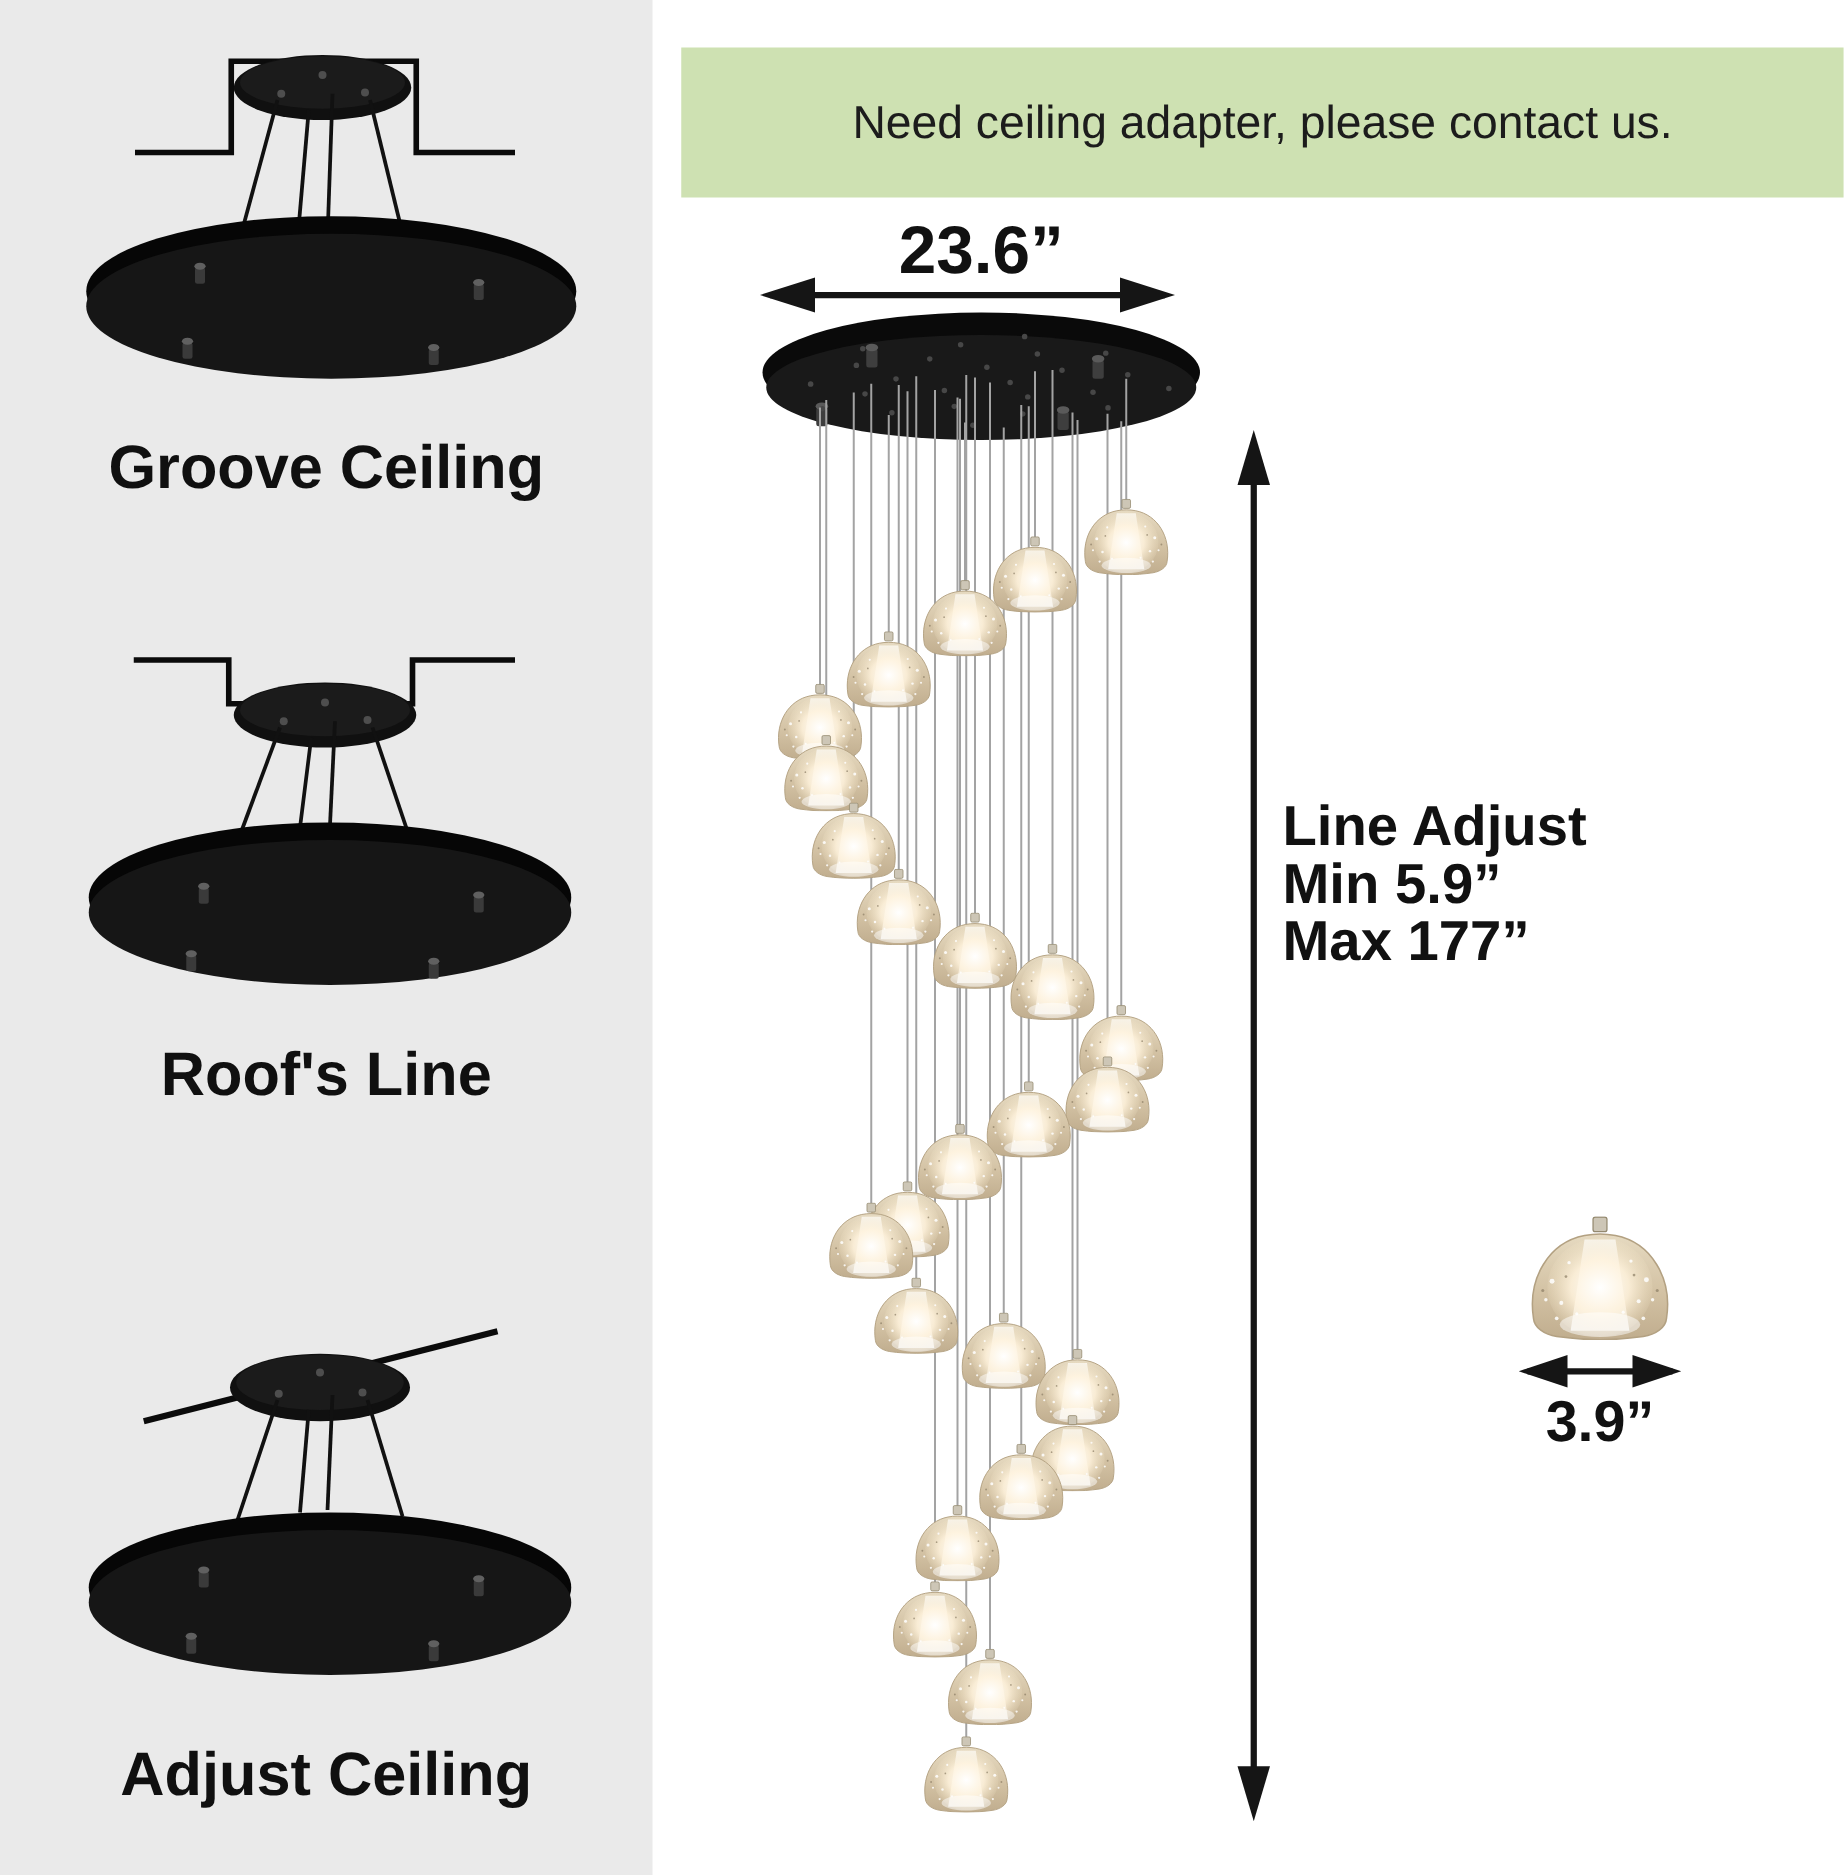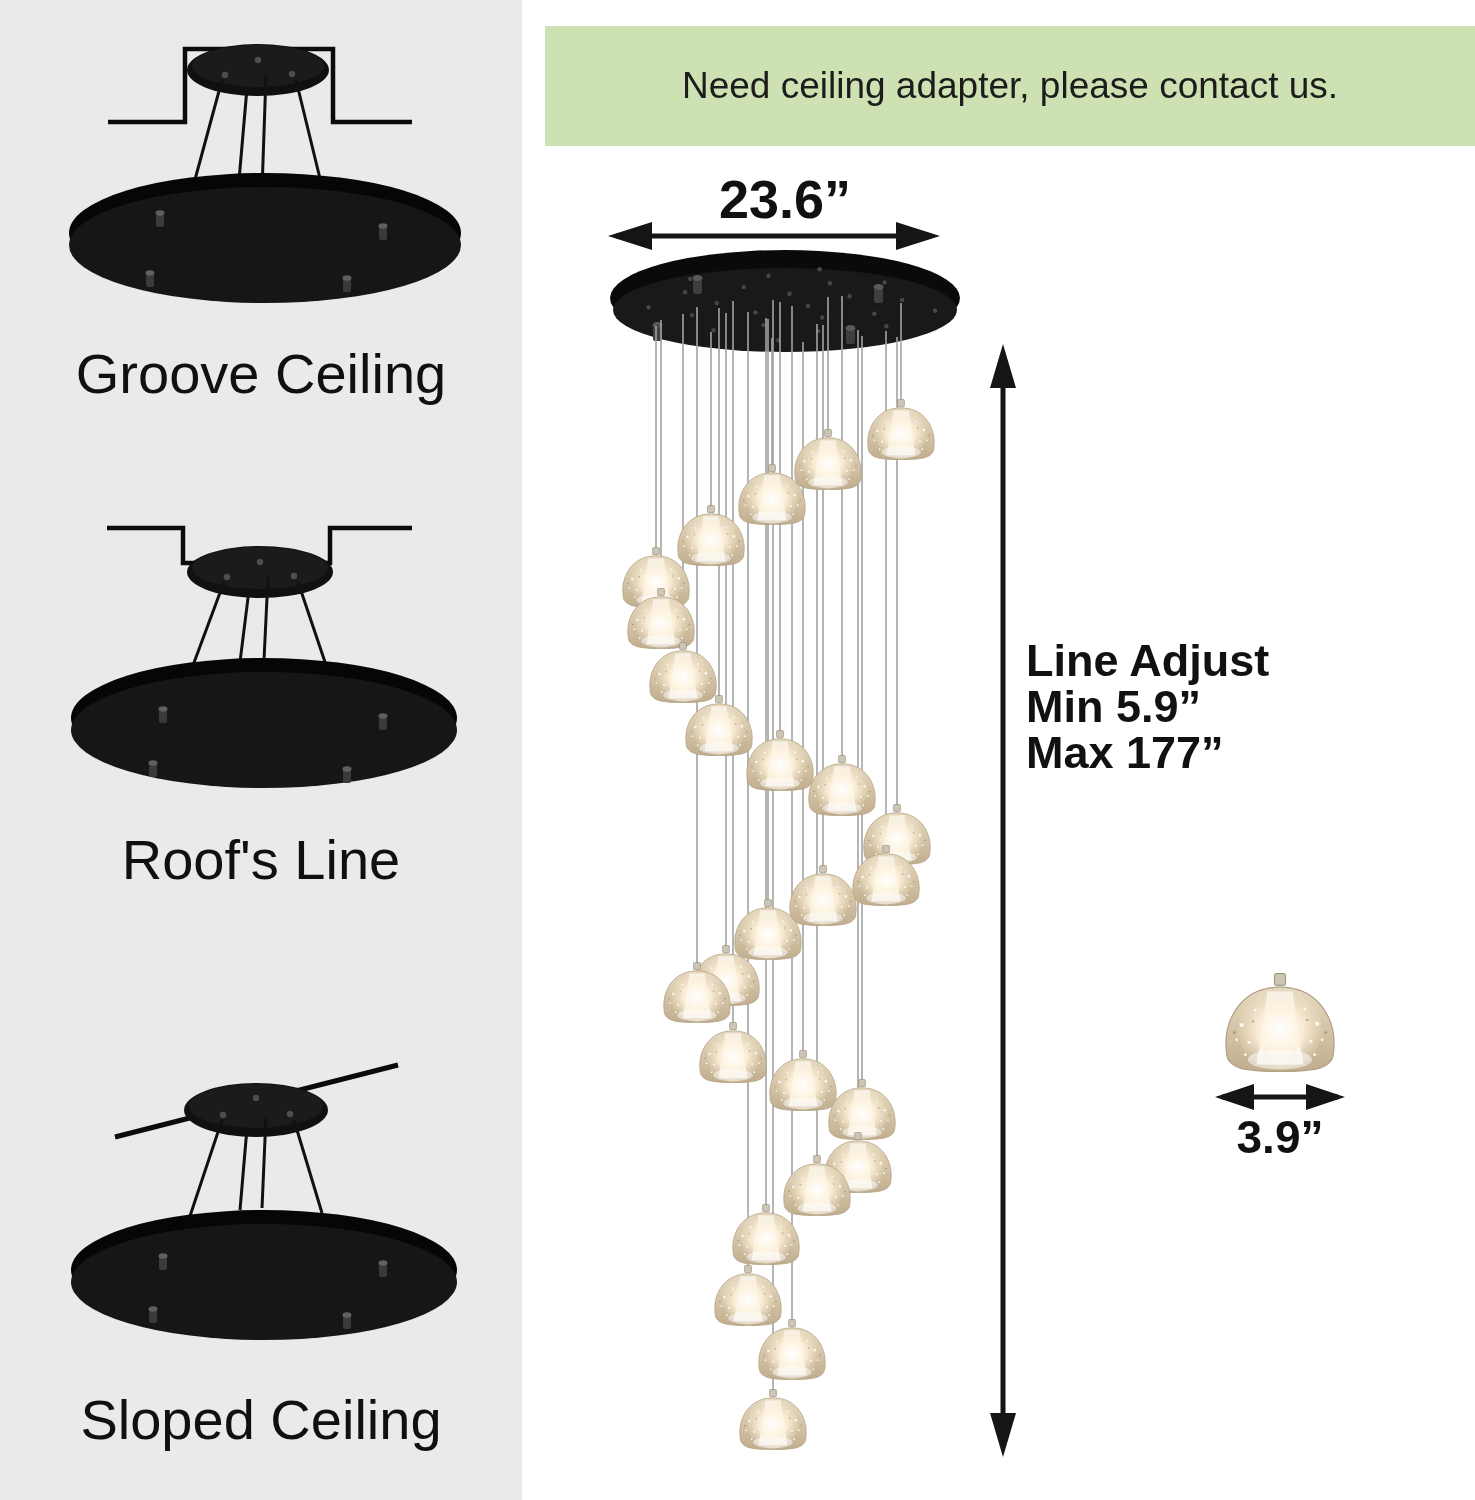--- a/index.html
+++ b/index.html
@@ -9,27 +9,27 @@
   }
   .sidebar{
     position:absolute;left:0;top:0;width:522px;height:1500px;background:#eaeaea;
   }
   .diagram-svg{position:absolute;left:0;display:block;}
   #diagram-groove{top:30px;}
   #diagram-beam{top:500px;}
   #diagram-sloped{top:1040px;}
   .option-label{
     position:absolute;left:0;width:522px;text-align:center;
-    font-size:56px;line-height:56px;color:#101010;font-weight:400;
+    font-size:49px;line-height:56px;color:#101010;font-weight:700;
   }
   #label-groove{top:346px;}
   #label-beam{top:832px;}
   #label-sloped{top:1392px;}
   .banner{
-    position:absolute;left:545px;top:26px;width:930px;height:120px;background:#cee1b2;
+    position:absolute;left:545px;top:38px;width:930px;height:120px;background:#cee1b2;
     display:flex;flex-direction:column;justify-content:center;align-items:center;
     font-size:37px;line-height:52px;color:#1c1c1c;text-align:center;
   }
   #main-svg{position:absolute;left:522px;top:150px;width:953px;height:1350px;display:block;}
   .dim-text{font-size:54px;font-weight:600;fill:#111;}
   .adjust-text{font-size:45px;font-weight:600;fill:#111;}
   .pendant-dim-text{font-size:46px;font-weight:600;fill:#111;}
   .arrow-stroke{stroke:#151515;stroke-width:5;}
   .arrow-fill{fill:#151515;}
   .outline{stroke:#0b0b0b;stroke-width:4.5;fill:none;}
@@ -128,21 +128,21 @@
           <ellipse cx="163" cy="216" rx="4.5" ry="2.8" fill="#606060"></ellipse>
         <rect x="379" y="224" width="8" height="13" rx="2"></rect>
           <ellipse cx="383" cy="223" rx="4.5" ry="2.8" fill="#606060"></ellipse>
         <rect x="149" y="270" width="8" height="13" rx="2"></rect>
           <ellipse cx="153" cy="269" rx="4.5" ry="2.8" fill="#606060"></ellipse>
         <rect x="343" y="276" width="8" height="13" rx="2"></rect>
           <ellipse cx="347" cy="275" rx="4.5" ry="2.8" fill="#606060"></ellipse>
       </g>
     </g>
   </svg>
-  <div id="label-sloped" class="option-label">Sloped Ceiling</div>
+  <div id="label-sloped" class="option-label">Adjust Ceiling</div>
 </div>
 
 <div class="banner">
   <div>Need ceiling adapter, please contact us.</div>
 </div>
 
 <svg id="main-svg" viewBox="522 150 953 1350">
   <defs>
     <linearGradient id="glassG" x1="0" y1="0" x2="0" y2="1">
       <stop offset="0" stop-color="#e6dac1"></stop>

